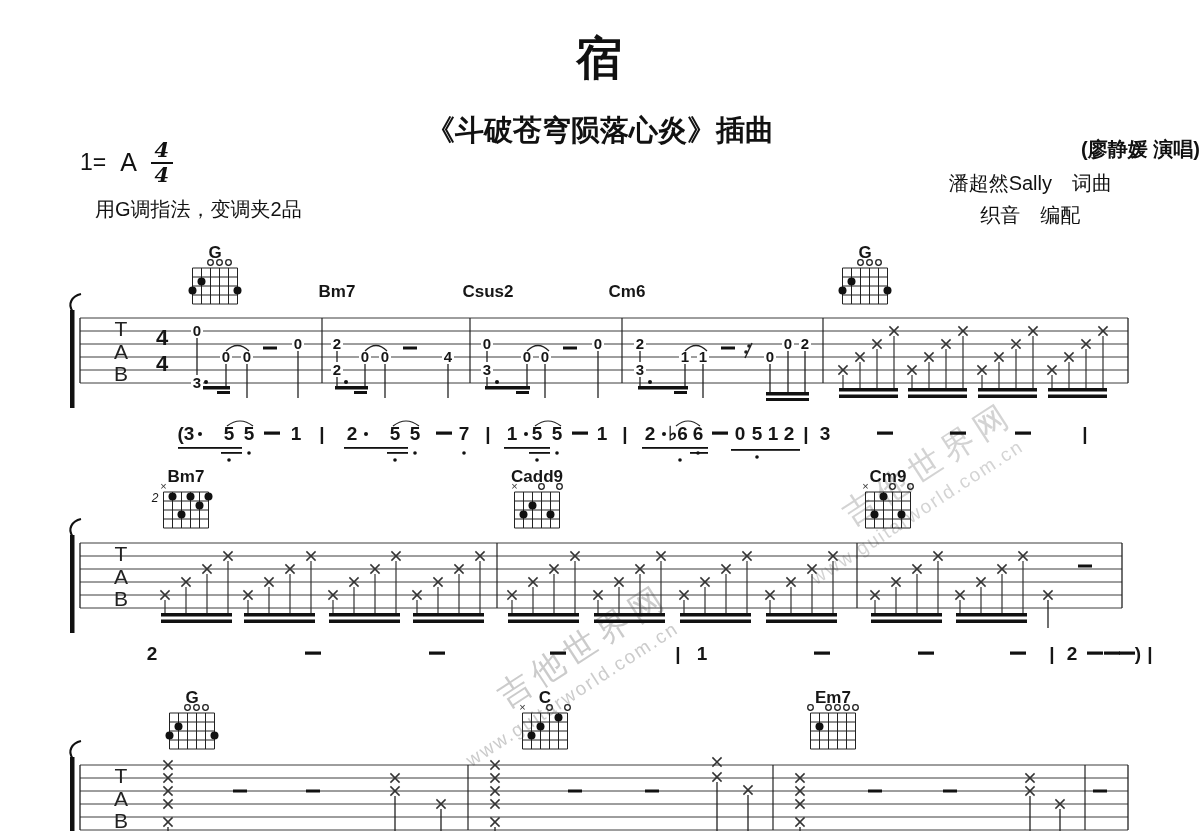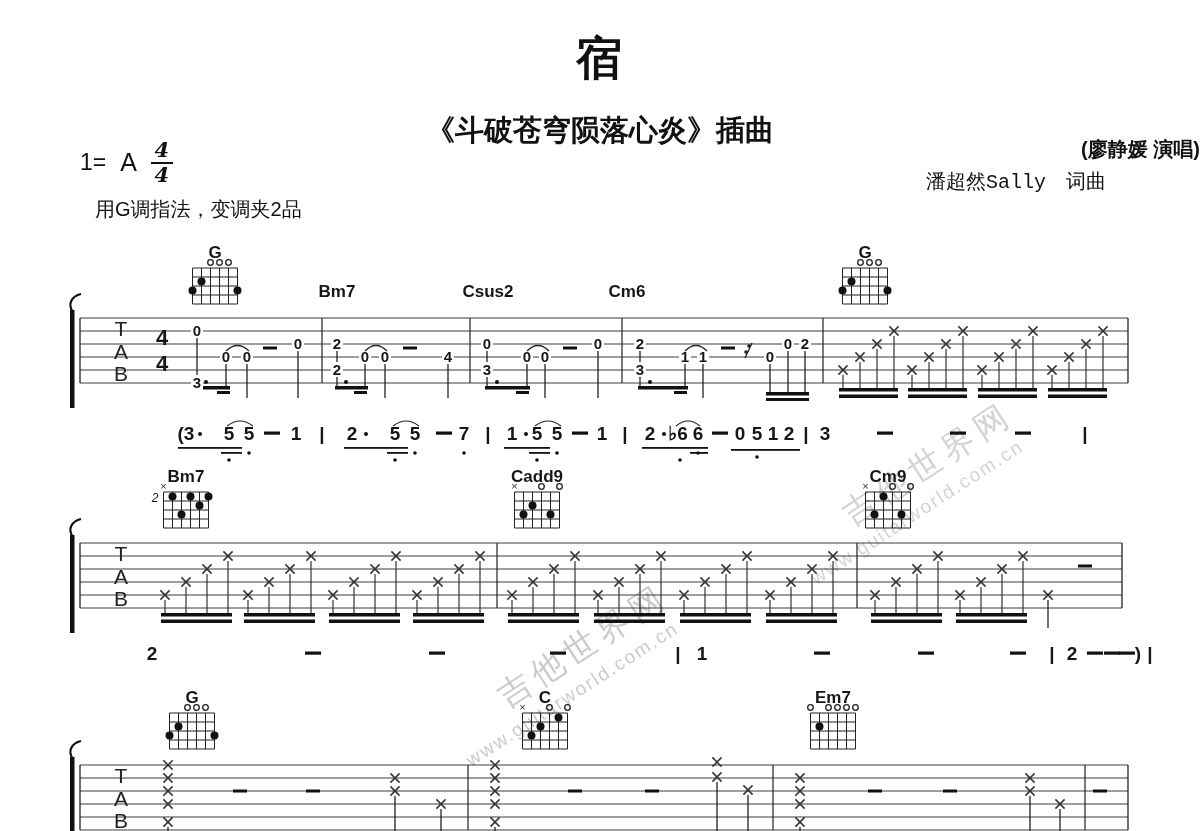--- a/index.html
+++ b/index.html
@@ -10,21 +10,21 @@
   #title{top:28px;font-size:46px;font-weight:bold;letter-spacing:2px;}
   #subtitle{top:111px;font-size:29px;font-weight:bold;}
   #performer{top:136px;font-size:20px;font-weight:bold;text-align:right;}
   #keyline{left:80px;top:141px;font-size:23px;display:flex;align-items:center;gap:14px;}
   #keyline .keyname{font-size:25px;}
   .frac{display:inline-flex;flex-direction:column;align-items:center;
         font-family:"DejaVu Serif",serif;font-weight:bold;font-style:italic;
         font-size:21px;line-height:0.9;}
   .frac .bar{width:22px;height:2px;background:#111;margin:2px 0;}
   #technique{left:95px;top:196px;font-size:20px;}
-  #credits{right:94px;top:167px;font-size:20px;text-align:center;line-height:1.6;font-family:Liberation Mono, monospace;}
+  #credits{right:88px;top:167px;font-size:20px;text-align:center;line-height:1.6;}
   #score{position:absolute;left:0;top:0;}
   svg text{font-family:"Liberation Sans",sans-serif;}
 </style>
 </head>
 <body>
 
 <div class="abs center" id="title">宿</div>
 <div class="abs center" id="subtitle">《斗破苍穹陨落心炎》插曲</div>
 <div class="abs center" id="performer">(廖静媛 演唱)</div>
 
@@ -35,20 +35,21 @@
     <span>4</span>
     <span class="bar"></span>
     <span>4</span>
   </span>
 </div>
 
 <div class="abs" id="technique">用G调指法，变调夹2品</div>
 
 <div class="abs" id="credits">
   <div>潘超然Sally　词曲</div>
+  <div>织音　编配</div>
 </div>
 
 <svg id="score" width="1200" height="831" viewBox="0 0 1200 831">
     <g transform="translate(455,742) rotate(-33)" opacity="0.95">
       <text x="62" y="0" fill="#c9c9c9" font-size="33" letter-spacing="6">吉他世界网</text>
       <text x="0" y="30" fill="#c9c9c9" font-size="19" letter-spacing="2">www.guitarworld.com.cn</text>
     </g>
     <g transform="translate(800,560) rotate(-33)" opacity="0.8">
       <text x="62" y="0" fill="#c9c9c9" font-size="33" letter-spacing="6">吉他世界网</text>
       <text x="0" y="30" fill="#c9c9c9" font-size="19" letter-spacing="2">www.guitarworld.com.cn</text>

